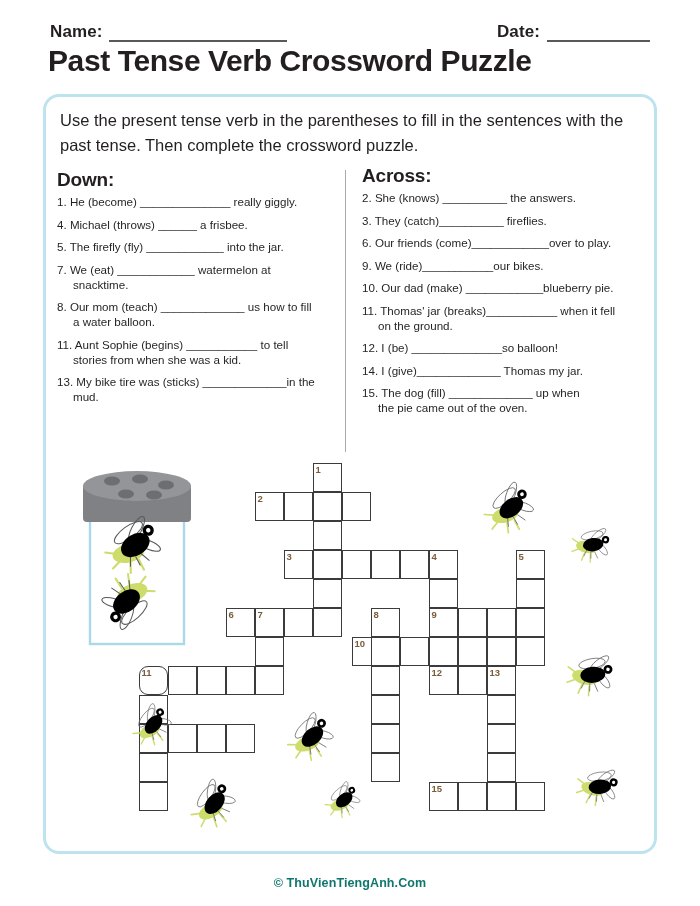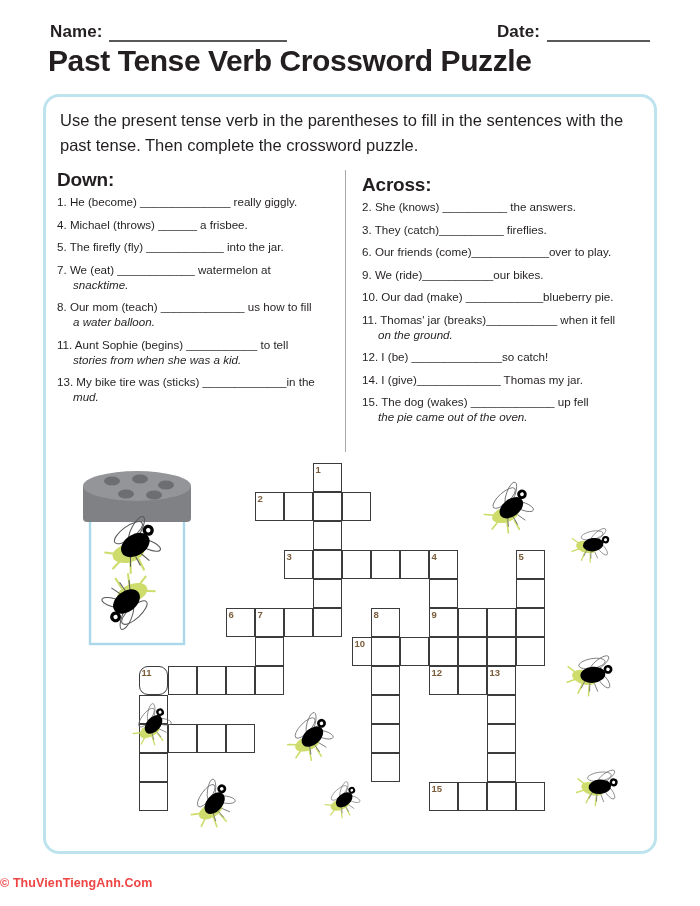--- a/index.html
+++ b/index.html
@@ -44,27 +44,27 @@
     font-size: 16.5px; line-height: 25px; color: #231f20;
   }
 
   
   .clue-divider {
     position: absolute; left: 345px; top: 170px;
     width: 1px; height: 282px; background: #a7a9ac;
   }
   .clue-col { position: absolute; font-size: 11.6px; line-height: 15px; color: #231f20; }
   .clue-col.down   { left: 57px;  top: 172px; width: 285px; }
-  .clue-col.across { left: 362px; top: 168px; width: 288px; margin-top: 9px; }
+  .clue-col.across { left: 362px; top: 168px; width: 288px; }
   .clue-head {
     font-size: 19px; font-weight: bold; color: #231f20;
     margin-bottom: 7px; letter-spacing: -0.2px;
   }
   .clue { margin-bottom: 7.5px; }
-  .clue .cont { display: block; padding-left: 16px; font-style: italic; }
+  .clue .cont { display: block; padding-left: 16px; }
 
   
   #grid { position: absolute; left: 0; top: 0; width: 700px; height: 906px; pointer-events: none; }
   .cell {
     position: absolute; width: 29px; height: 29px;
     border: 1.4px solid #3b3b3b; background: #fff;
   }
   .cell .num {
     position: absolute; left: 1.5px; top: 0px;
     font-size: 9.5px; line-height: 11px; font-weight: 600; color: #7a5c3a;
@@ -72,22 +72,22 @@
 
   
   .jar { position: absolute; left: 74px; top: 468px; width: 126px; height: 178px; }
 
   
   .ff { position: absolute; }
 
   
   .footer {
     position: absolute; left: 0; top: 876px; width: 700px;
-    text-align: left; font-size: 12.5px; font-weight: bold;
-    color: #ef4444; letter-spacing: .1px;
+    text-align: center; font-size: 12.5px; font-weight: bold;
+    color: #0f766e; letter-spacing: .1px;
   }
 </style>
 </head>
 <body>
 
 <div class="page">
 
   <div class="namedate">
     <span class="nd-label">Name:</span>
     <span class="nd-rule nd-name-rule"></span>
@@ -119,23 +119,23 @@
 
   <div class="clue-col across">
     <div class="clue-head">Across:</div>
     <div id="across-list">
         <div class="clue"><span>2. </span><span>She (knows) __________ the answers.</span></div>
         <div class="clue"><span>3. </span><span>They (catch)__________ fireflies.</span></div>
         <div class="clue"><span>6. </span><span>Our friends (come)____________over to play.</span></div>
         <div class="clue"><span>9. </span><span>We (ride)___________our bikes.</span></div>
         <div class="clue"><span>10. </span><span>Our dad (make) ____________blueberry pie.</span></div>
         <div class="clue"><span>11. </span><span>Thomas' jar (breaks)___________ when it fell</span><span class="cont">on the ground.</span></div>
-        <div class="clue"><span>12. </span><span>I (be) ______________so catch!</span></div>
+        <div class="clue"><span>12. </span><span>I (be) ______________so balloon!</span></div>
         <div class="clue"><span>14. </span><span>I (give)_____________ Thomas my jar.</span></div>
-        <div class="clue"><span>15. </span><span>The dog (wakes) _____________ up fell</span><span class="cont">the pie came out of the oven.</span></div>
+        <div class="clue"><span>15. </span><span>The dog (fill) _____________ up when</span><span class="cont">the pie came out of the oven.</span></div>
       </div>
   </div>
 
   <div class="jar">
     <svg width="126" height="178" viewBox="0 0 126 178">
 
       <rect x="16" y="38" width="94" height="138" fill="#ffffff" stroke="#aad7ea" stroke-width="2.4"></rect>
 
       <rect x="9" y="16" width="108" height="38" rx="4" fill="#808184"></rect>
       <ellipse cx="63" cy="18" rx="54" ry="15" fill="#939598"></ellipse>

